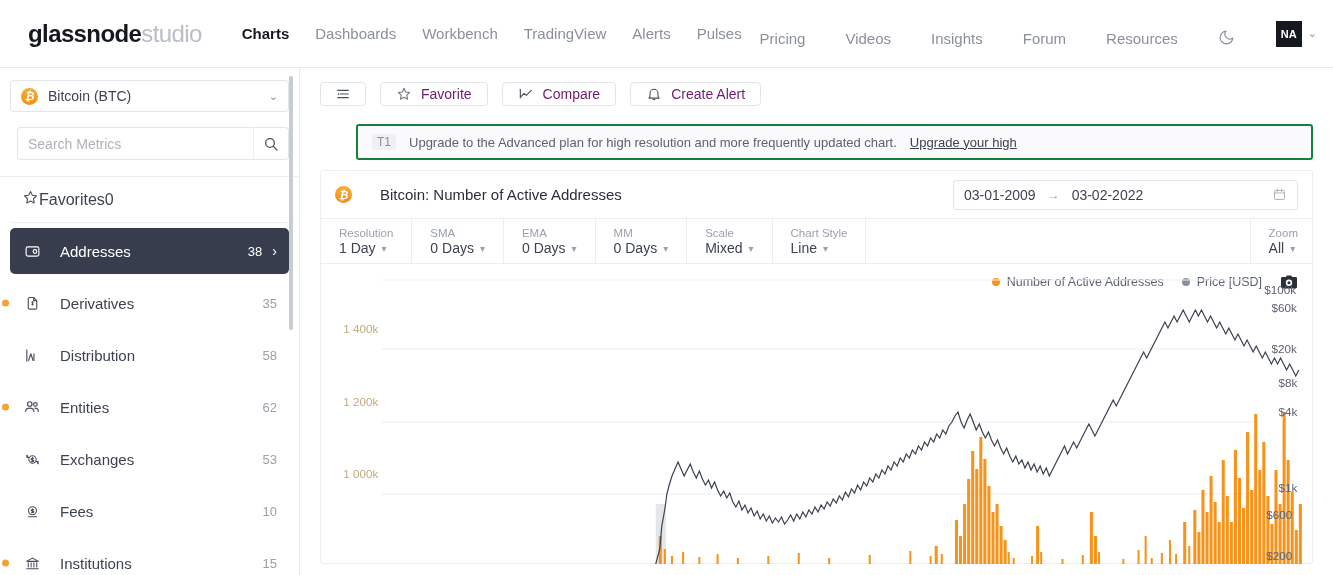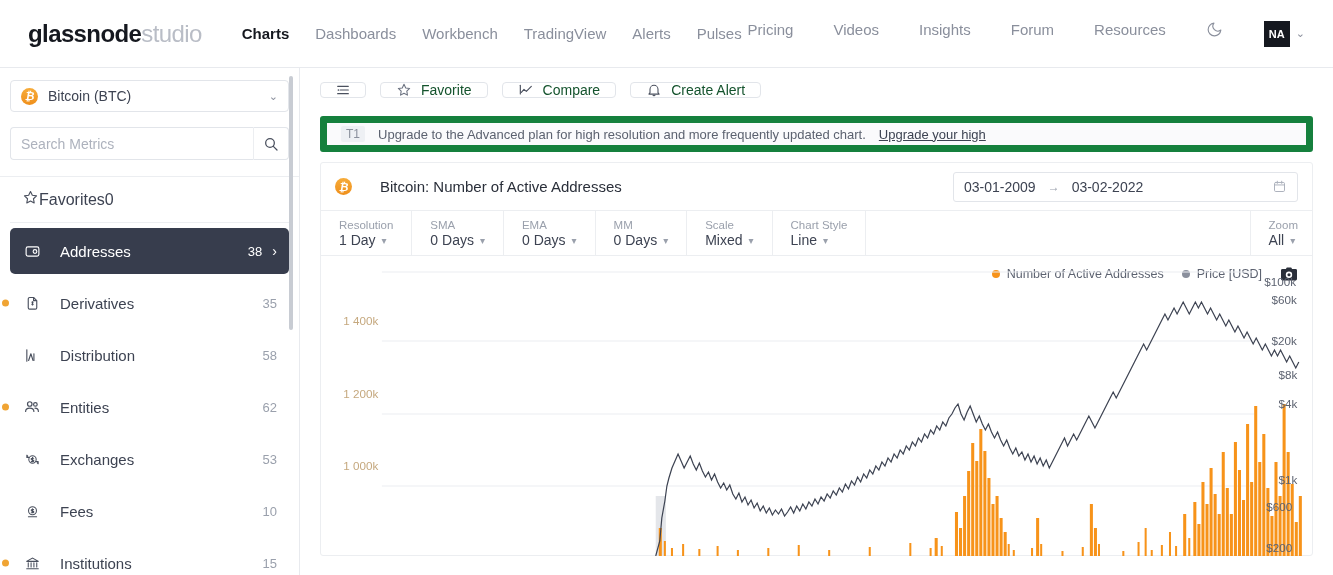--- a/index.html
+++ b/index.html
@@ -18,21 +18,21 @@
     border-bottom: 1px solid #e8eaee;
     background: #fff;
     position: relative;
   }
   .logo { display: flex; align-items: baseline; margin-left: 28px; margin-right: 40px; letter-spacing: -0.6px; }
   .logo-bold { font-size: 24px; font-weight: 700; color: #15181f; }
   .logo-light { font-size: 24px; font-weight: 400; color: #b9bdc6; }
   .nav-left { display: flex; align-items: center; gap: 26px; }
   .nav-item { font-size: 15px; color: #8a8f9c; cursor: pointer; white-space: nowrap; }
   .nav-item.active { color: #15181f; font-weight: 600; }
-  .nav-right { position: absolute; right: 28px; display: flex; align-items: flex-start; gap: 40px; }
+  .nav-right { position: absolute; right: 16px; display: flex; align-items: flex-end; gap: 40px; }
   .nav-right .nav-item { font-size: 15px; }
   .moon-icon { width: 18px; height: 18px; color: #8a8f9c; display:flex; align-items:center; justify-content:center; cursor:pointer; }
   .avatar {
     width: 26px; height: 26px; background: #15181f; color: #fff;
     font-size: 11px; font-weight: 700; display: flex; align-items: center; justify-content: center;
     cursor: pointer;
   }
   .avatar-wrap { display: flex; align-items: center; gap: 6px; }
   .chev { color: #8a8f9c; font-size: 11px; }
 
@@ -52,21 +52,21 @@
     cursor: pointer; background: #fff;
   }
   .btc-ico {
     width: 17px; height: 17px; border-radius: 50%;
     background: linear-gradient(180deg,#f7ac3a,#ef8f1b);
     color: #fff; font-size: 11px; font-weight: 700;
     display: flex; align-items: center; justify-content: center;
     font-style: italic; flex: 0 0 17px;
   }
   .asset-name { font-size: 14px; color: #3d4352; margin-left: 10px; flex: 1; }
-  .search-row { margin: 15px 10px 0 10px; height: 33px; display: flex; }
+  .search-row { margin: 15px 10px 0 17px; height: 33px; display: flex; }
   .search-input {
     flex: 1; border: 1px solid #e2e5ea; border-right: none;
     border-radius: 4px 0 0 4px; padding: 0 10px; font-size: 14px;
     color: #3d4352; font-family: inherit; outline: none;
   }
   .search-input::placeholder { color: #adb2bd; }
   .search-btn {
     width: 36px; border: 1px solid #e2e5ea; border-left: 1px solid #eceef1;
     border-radius: 0 4px 4px 0; background: #fff; cursor: pointer;
     display: flex; align-items: center; justify-content: center;
@@ -87,31 +87,31 @@
     position: absolute; left: -8px; top: 50%; transform: translateY(-50%);
     width: 7px; height: 7px; border-radius: 50%; background: #f0a433;
   }
   .fav-row { height: 46px; display: flex; align-items: center; margin: 0 10px; padding: 0 12px; border-bottom: 1px solid #eceef1; cursor: pointer; }
   .sb-scroll { position: absolute; right: 6px; top: 8px; width: 4px; height: 254px; background: #c8ccd3; border-radius: 2px; }
 
   
   .main { flex: 1; height: 507px; background: #fff; padding: 14px 20px 0 20px; overflow: hidden; }
   .toolbar { display: flex; gap: 14px; align-items: center; }
   .tbtn {
-    height: 16px; border: 1px solid #e2e5ea; border-radius: 4px;
+    height: 24px; border: 1px solid #e2e5ea; border-radius: 4px;
     background: #fff; display: flex; align-items: center; gap: 9px;
-    padding: 0 15px; font-size: 14px; color: #14532d; cursor: pointer;
+    padding: 0 15px; font-size: 14px; color: #701a75; cursor: pointer;
     font-family: inherit;
   }
   .tbtn.icon-only { width: 46px; justify-content: center; padding: 0; }
 
   .banner {
     margin-top: 18px; height: 36px; background: #fafafc;
-    border: 7px solid #15803d; border-radius: 3px;
-    display: flex; align-items: center; padding: 0 14px; gap: 13px;
+    border: 2px solid #15803d; border-radius: 3px;
+    display: flex; align-items: center; padding: 0 14px; gap: 13px; margin-left: 36px;
   }
   .t1 { font-size: 12px; color: #8a8f9c; background: #eef0f4; padding: 1px 5px; border-radius: 2px; }
   .banner-txt { font-size: 13px; color: #5c6270; }
   .banner-link { font-size: 13px; color: #3d4352; text-decoration: underline; cursor: pointer; }
 
   .card { margin-top: 10px; border: 1px solid #eceef1; border-radius: 3px; }
   .card-head { height: 47px; display: flex; align-items: center; padding: 0 14px; }
   .card-title { font-size: 15px; color: #2a2f3a; margin-left: 28px; flex: 1; }
   .date-box {
     height: 30px; border: 1px solid #e2e5ea; border-radius: 3px;

